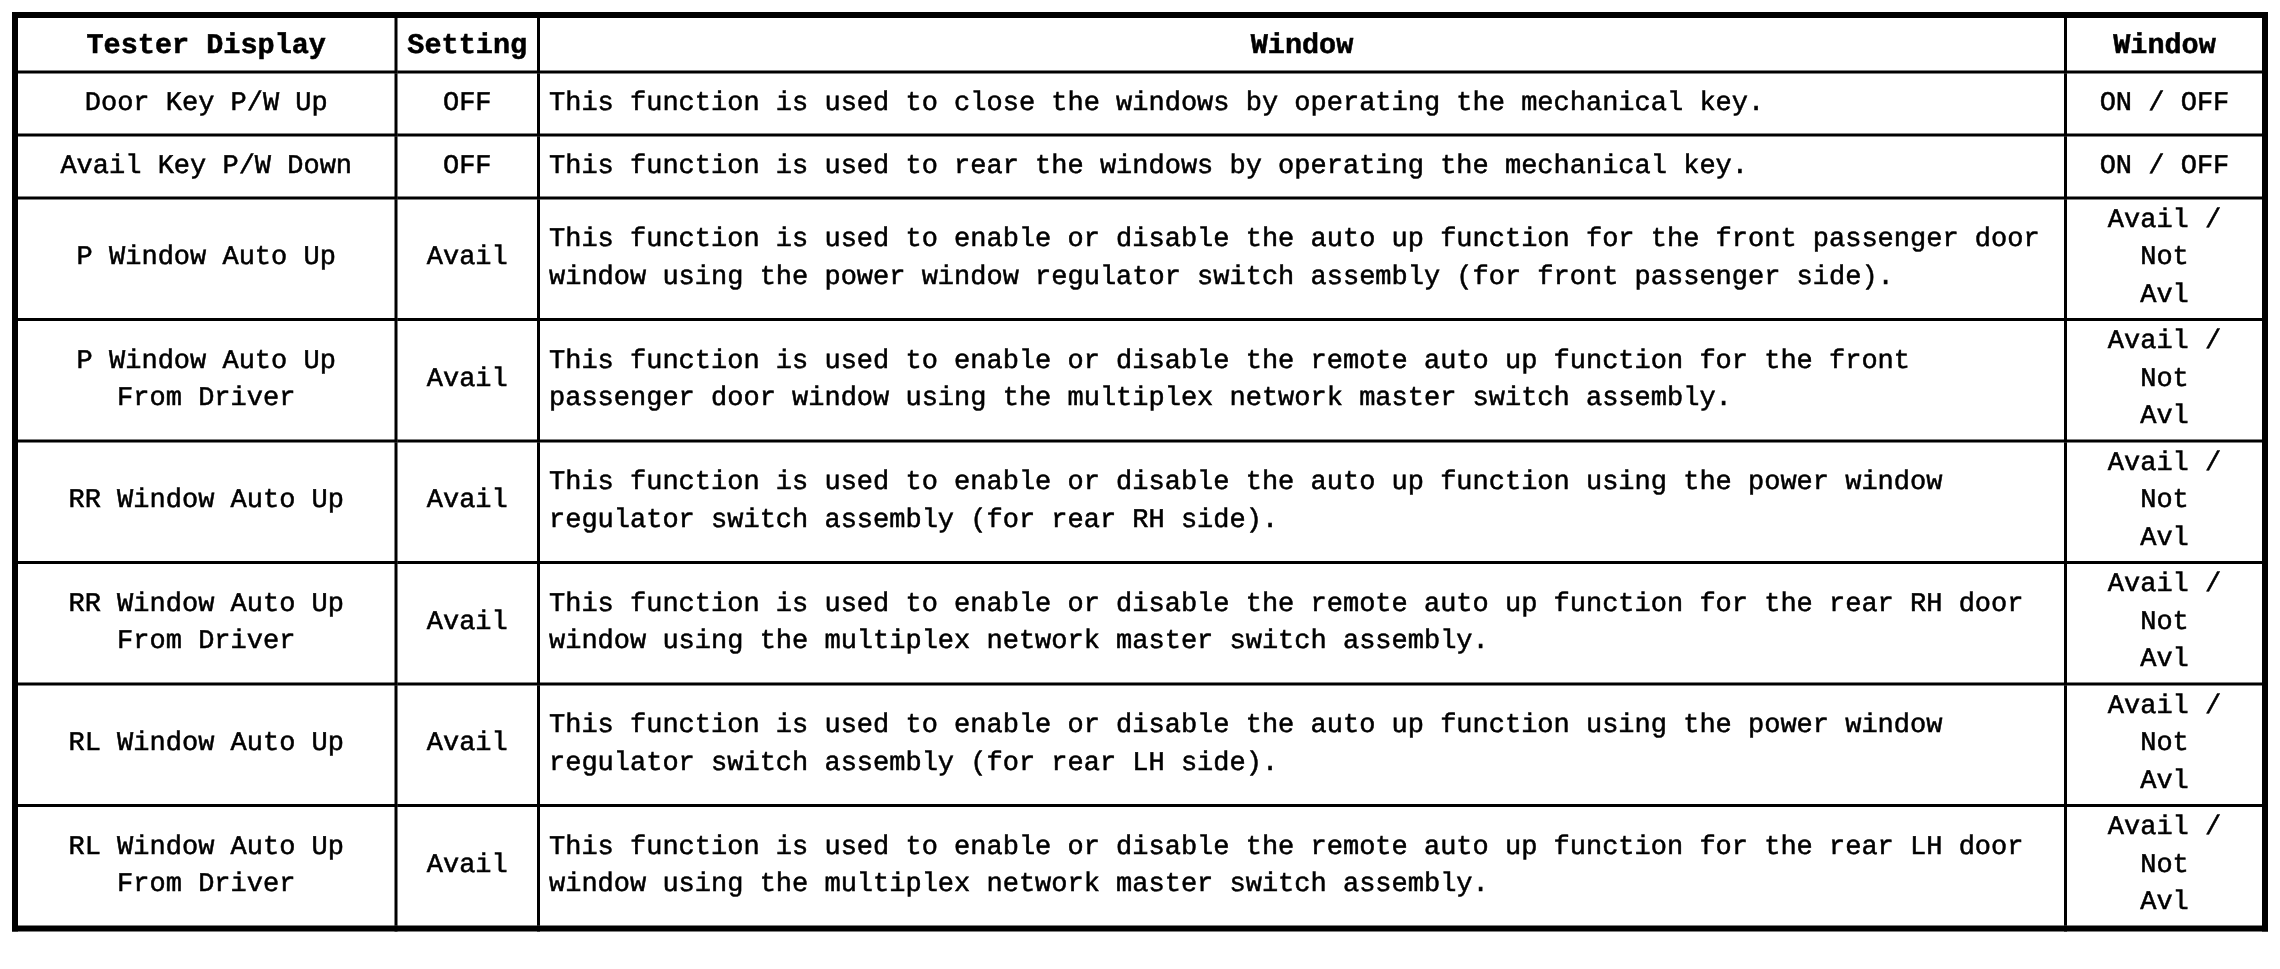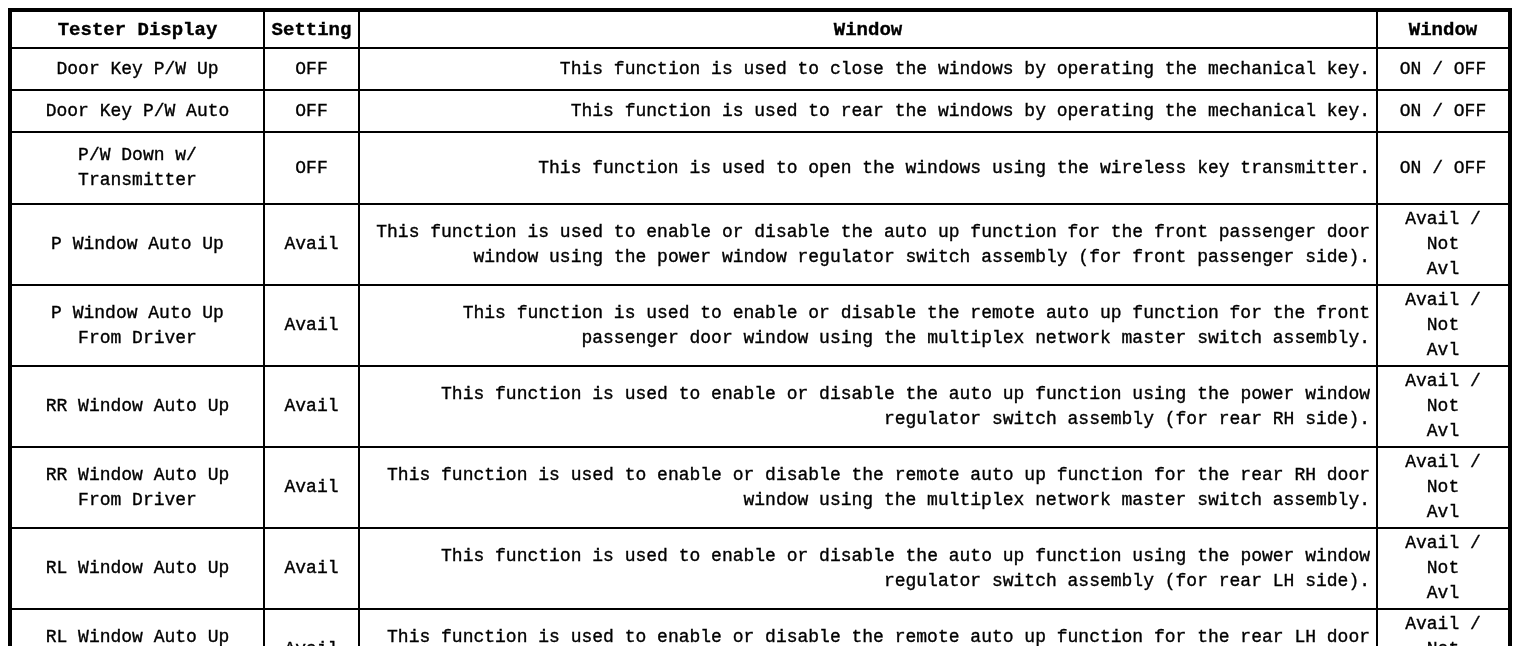--- a/index.html
+++ b/index.html
@@ -45,21 +45,21 @@
     font-size: 18px;
     line-height: 25px;
   }
   tr.single td { height: 42px; }
   tr.double td { height: 72px; }
   td.cell-display, td.cell-default, td.cell-setting {
     text-align: center;
     white-space: pre-line;
   }
   td.cell-content {
-    text-align: right;
+    text-align: left;
     padding-left: 9px;
     padding-right: 10px;
   }
 </style>
 </head>
 <body>
 
 <div class="page">
   <table class="spec">
     <colgroup>
@@ -77,30 +77,23 @@
       </tr>
     </thead>
     <tbody>
       <tr class="single">
         <td class="cell-display">Door Key P/W Up</td>
         <td class="cell-default">OFF</td>
         <td class="cell-content">This function is used to close the windows by operating the mechanical key.</td>
         <td class="cell-setting">ON / OFF</td>
       </tr>
       <tr class="single">
-        <td class="cell-display">Door Key P/W Auto</td>
+        <td class="cell-display">Avail Key P/W Down</td>
         <td class="cell-default">OFF</td>
         <td class="cell-content">This function is used to rear the windows by operating the mechanical key.</td>
-        <td class="cell-setting">ON / OFF</td>
-      </tr>
-      <tr class="double">
-        <td class="cell-display">P/W Down w/
-Transmitter</td>
-        <td class="cell-default">OFF</td>
-        <td class="cell-content">This function is used to open the windows using the wireless key transmitter.</td>
         <td class="cell-setting">ON / OFF</td>
       </tr>
       <tr class="double">
         <td class="cell-display">P Window Auto Up</td>
         <td class="cell-default">Avail</td>
         <td class="cell-content">This function is used to enable or disable the auto up function for the front passenger door window using the power window regulator switch assembly (for front passenger side).</td>
         <td class="cell-setting">Avail / Not
 Avl</td>
       </tr>
       <tr class="double">

